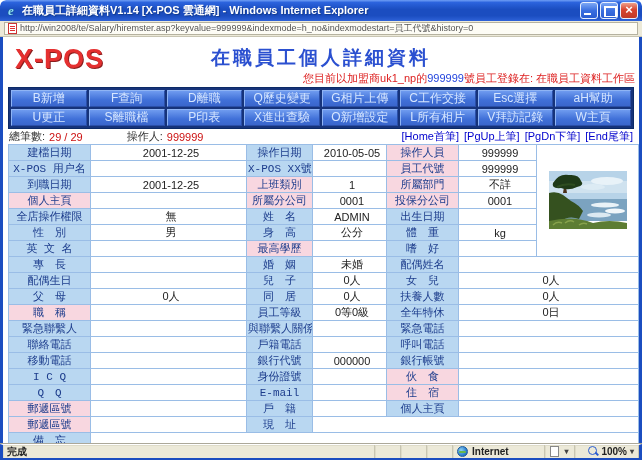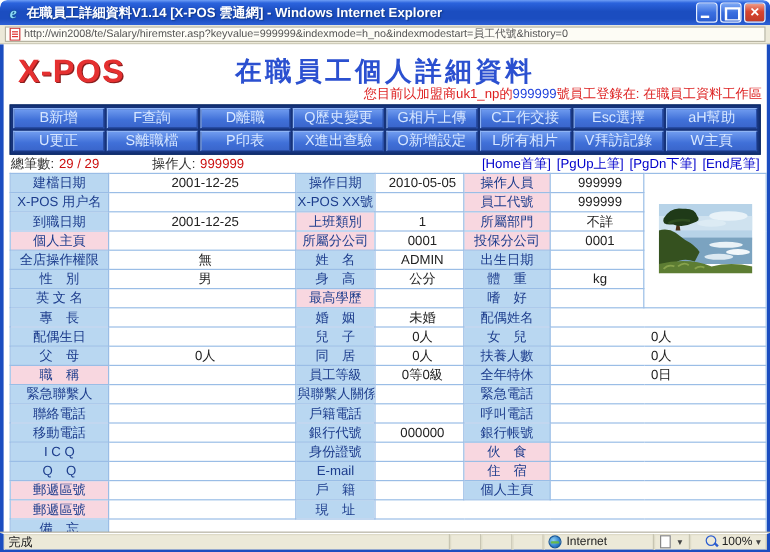--- a/index.html
+++ b/index.html
@@ -24,46 +24,46 @@
   .page-icon { width:9px; height:11px; background:#fff; border:1px solid #c33; position:relative; margin-right:3px; flex:none; }
   .page-icon::after { content:""; position:absolute; left:1px; top:2px; width:5px; height:1px; background:#e03030; box-shadow:0 2px 0 #e03030, 0 4px 0 #e03030; }
   .url-text { font-size:9px; color:#555; white-space:nowrap; }
 
   
   .content { position:absolute; top:37px; left:0; right:0; bottom:16px; background:#fff; border-left:3px solid #1b4dc0; border-right:3px solid #1b4dc0; overflow:hidden; }
 
   
   .appheader { position:relative; height:50px; }
   .logo { position:absolute; left:12px; top:7px; font-size:27px; font-weight:900; color:#e53030; letter-spacing:1px; text-shadow:1px 1px 0 #8a1d1d; }
-  .apptitle { position:absolute; left:120px; right:120px; top:8px; text-align:center; font-family:"Liberation Serif",serif; font-weight:bold; font-size:22px; color:#2b50d0; letter-spacing:3px; }
+  .apptitle { position:absolute; left:120px; right:120px; top:8px; text-align:center; font-family:"Liberation Serif",serif; font-weight:bold; font-size:19px; color:#2b50d0; letter-spacing:3px; }
   .logininfo { position:absolute; right:4px; bottom:1px; font-size:11px; color:#dd2020; white-space:nowrap; }
   .logininfo .num { color:#2244dd; }
 
   
   .toolbar { margin:0 5px; background:#16337a; border:1px solid #0c2a66; padding:2px; display:grid; grid-template-columns:repeat(8,1fr); gap:2px; }
   .tbtn { height:17px; line-height:15px; text-align:center; font-size:12px; color:#d6e6ff; background:linear-gradient(180deg,#6f9bef,#4070d8 60%,#3a66cc); border:1px solid; border-color:#8fb4f4 #2a4fa8 #2a4fa8 #8fb4f4; white-space:nowrap; overflow:hidden; cursor:default; }
 
   
   .recordbar { margin:0 5px; height:14px; display:flex; align-items:center; font-size:11px; color:#333; padding:1px 1px 0 1px; }
   .recordbar .red { color:#cc1111; margin:0 4px; }
   .recordbar .navlinks { margin-left:auto; color:#0000cc; }
   .recordbar .navlinks span { margin-left:5px;margin-top:48px; }
 
   
   table.form { border-collapse:collapse; margin:1px 5px 0 5px; table-layout:fixed; width:630px; border:1px solid #7aa6d8; }
   table.form td { border:1px solid #9abde6; height:16px; font-size:11px; overflow:hidden; white-space:nowrap; }
-  td.lbl { text-align:center; color:#1c3c8c; padding:0 1px; }
+  td.lbl { text-align:center; color:#1c3c8c; padding:0 1px;font-family:Liberation Mono, monospace; }
   td.lbl.blue { background:#b9d7f1; }
   td.lbl.pink { background:#f8d7e0; }
   td.val { background:#fff; color:#222; padding:0 0 0 5px; text-align:center; }
   td.photo-cell { background:#fff; text-align:center; vertical-align:middle; }
 
   
   .statusbar { position:absolute; left:0; right:0; bottom:0; height:16px; background:#ece9d8; border-top:1px solid #fff; box-shadow:0 -1px 0 #aca899; display:flex; align-items:stretch; font-size:10px; color:#222; border-left:3px solid #1b4dc0; border-right:3px solid #1b4dc0; border-bottom:2px solid #1b4dc0; }
-  .sb-panel { border-right:1px solid #c8c5b2; box-shadow:inset 1px 1px 0 #dedbc8; display:flex; align-items:center; padding:0 4px; }
+  .sb-panel { border-right:1px solid #c8c5b2; box-shadow:inset 1px 1px 0 #dedbc8; display:flex; align-items:center; padding:0 4px;font-weight:bold; }
   .sb-done { flex:1; }
   .sb-empty { width:26px; }
   .sb-zone { width:92px; }
   .sb-icon { width:30px; justify-content:center; }
   .sb-zoom { width:64px; justify-content:flex-end; }
   .caret { font-size:8px; color:#444; margin-left:3px; }
   .globe { width:11px; height:11px; border-radius:50%; background:radial-gradient(circle at 35% 35%, #8fd0f0, #2e7fd0 60%, #1a5a9a); border:1px solid #1a5a9a; margin-right:4px; position:relative; flex:none; }
   .globe::after { content:""; position:absolute; left:1px; top:4px; width:7px; height:2px; background:#66b84a; border-radius:1px; }
   .magnifier { width:11px; height:11px; position:relative; margin-right:2px; flex:none; }
   .magnifier::before { content:""; position:absolute; left:0; top:0; width:7px; height:7px; border:1.5px solid #2a5cd0; border-radius:50%; }

